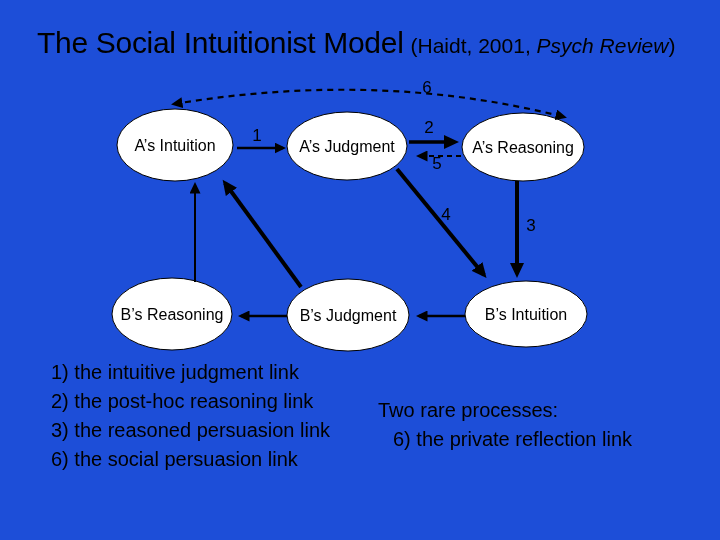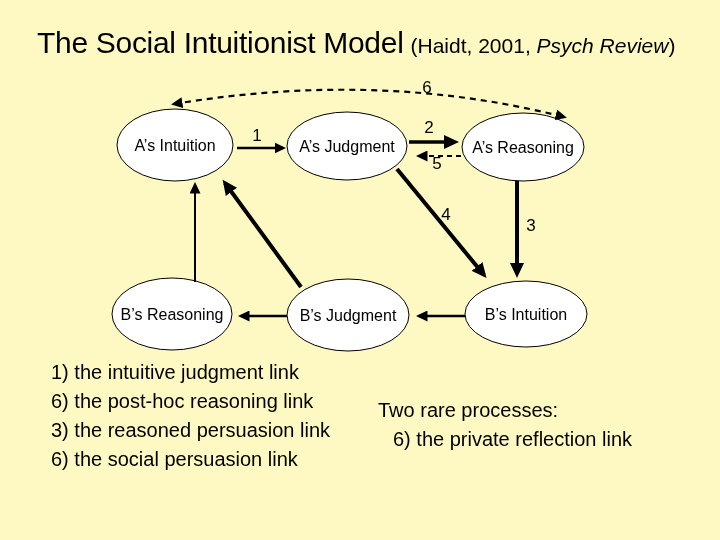--- a/index.html
+++ b/index.html
@@ -1,17 +1,17 @@
 <!DOCTYPE html>
 <html><head>
 <meta charset="utf-8">
 <style>
   html,body { margin:0; padding:0; background:#fff; }
   .slide {
-    position:relative; width:720px; height:540px; background:#fef9c3;
+    position:relative; width:720px; height:540px; background:#1d4ed8;
     font-family:"Liberation Sans", sans-serif; color:#000; overflow:hidden;text-decoration:underline;
   }
   .title { position:absolute; left:37px; top:26px; white-space:nowrap; }
   .title-main { font-size:30px; letter-spacing:-0.3px; }
   .title-cite { font-size:21px; margin-left:7px; }
   .title-cite em { font-style:italic; }
   svg.diagram { position:absolute; left:0; top:0; }
   svg.diagram text { font-family:"Liberation Sans", sans-serif; fill:#000; }
   .node-ellipse { fill:#ffffff; stroke:#000; stroke-width:1; }
   .node-label { font-size:16px; text-anchor:middle; }
@@ -73,21 +73,21 @@
     <text class="link-label" x="257" y="141">1</text>
     <text class="link-label" x="429" y="133">2</text>
     <text class="link-label" x="531" y="231">3</text>
     <text class="link-label" x="446" y="220">4</text>
     <text class="link-label" x="437" y="169">5</text>
     <text class="link-label" x="427" y="93">6</text>
   </svg>
 
   <div class="notes notes-main">
     <div class="notes-item">1) the intuitive judgment link</div>
-    <div class="notes-item">6) the post-hoc reasoning link</div>
+    <div class="notes-item">2) the post-hoc reasoning link</div>
     <div class="notes-item">3) the reasoned persuasion link</div>
     <div class="notes-item">6) the social persuasion link</div>
   </div>
 
   <div class="notes notes-rare">
     <div class="notes-heading">Two rare processes:</div>
     <div class="notes-item">6) the private reflection link</div>
   </div>
 
 </div>

